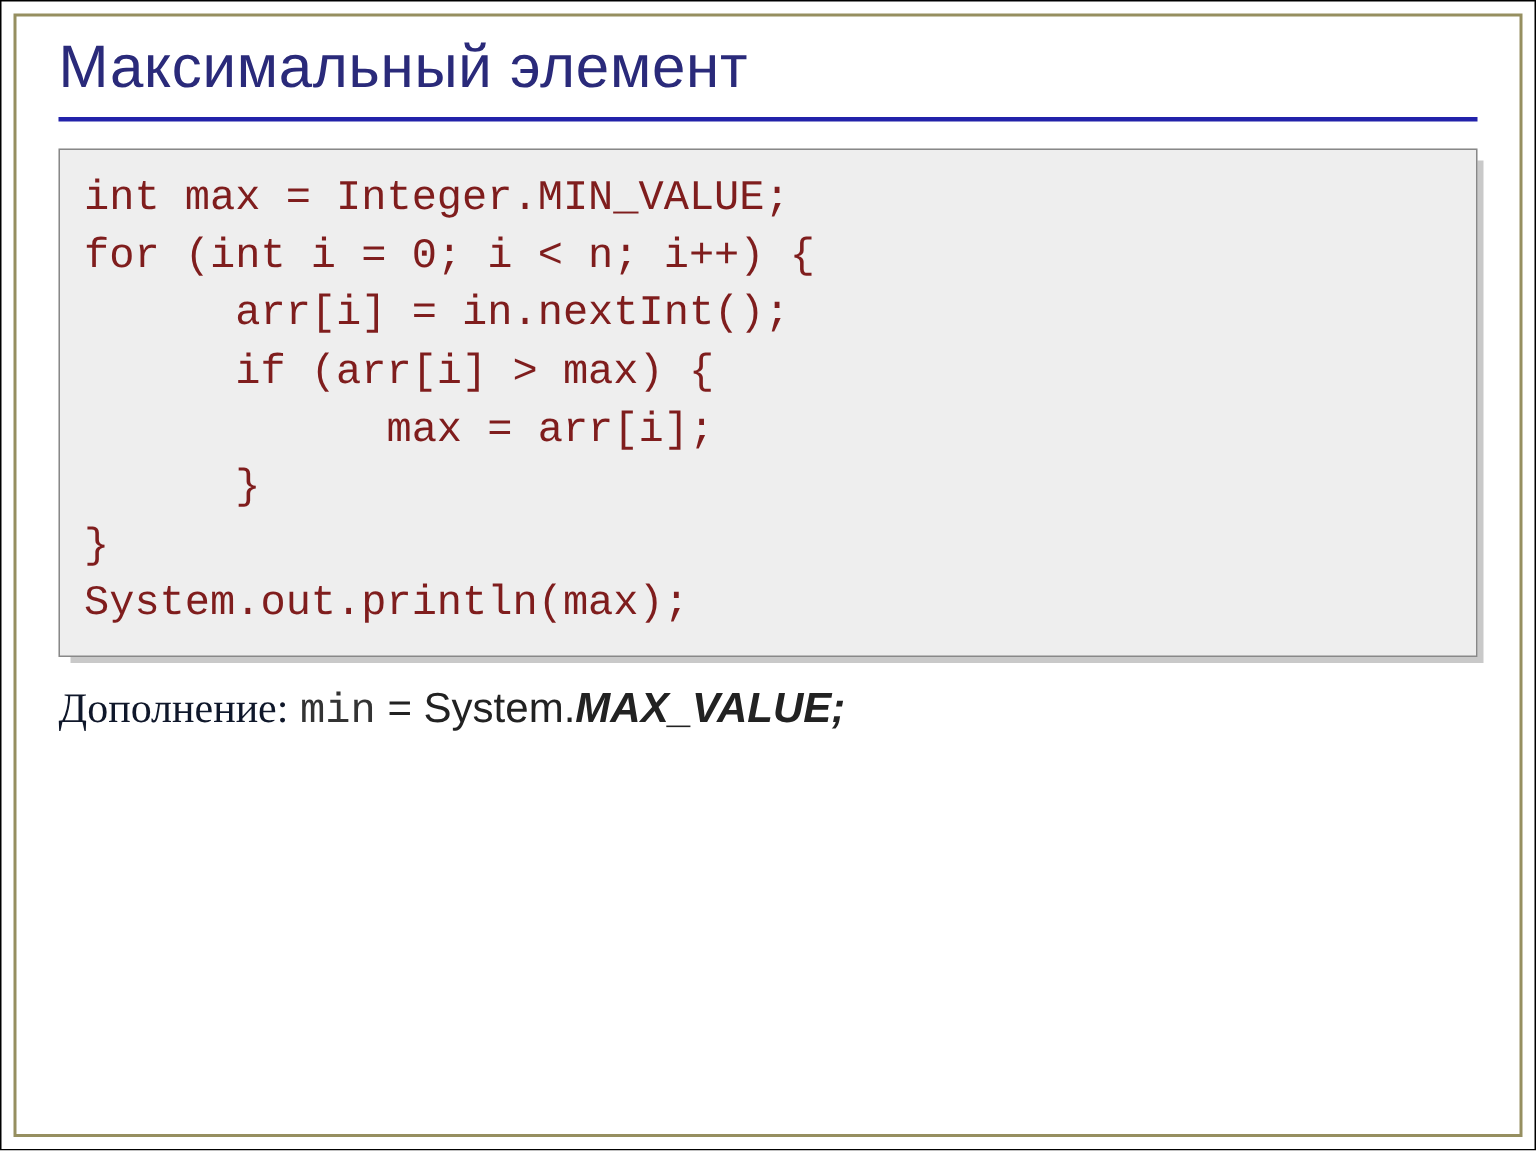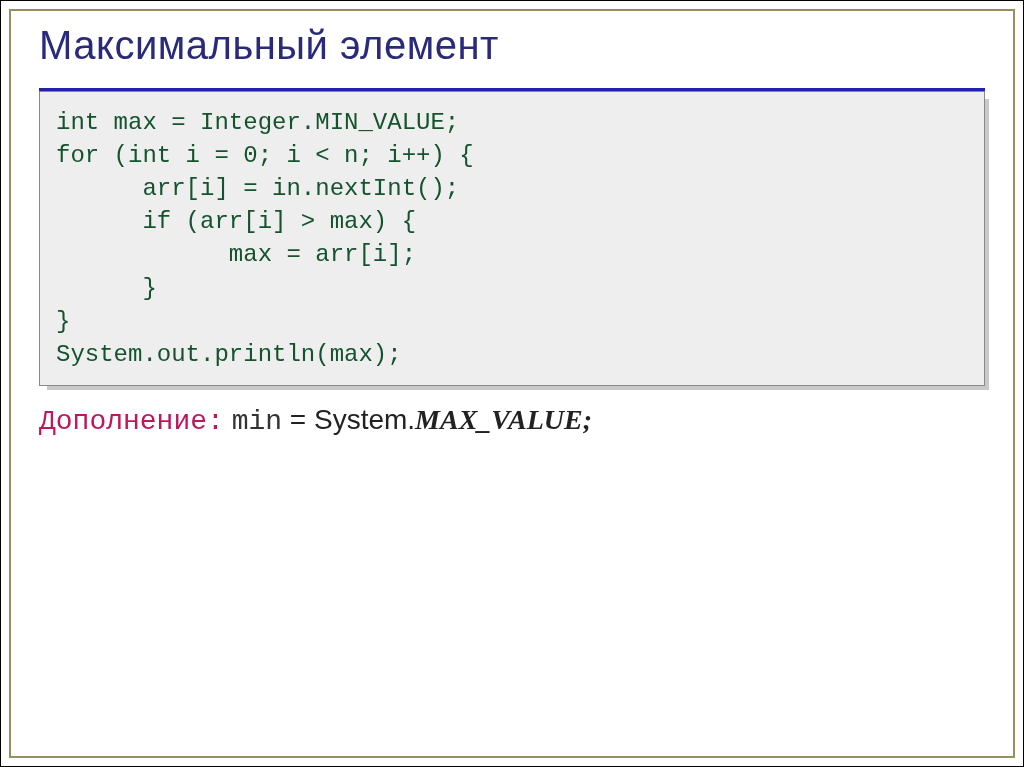--- a/index.html
+++ b/index.html
@@ -22,22 +22,23 @@
     width: 100%;
     height: 100%;
     border: 2px solid #968f60;
     background: #ffffff;
     padding: 12px 28px;
   }
   .title {
     font-size: 40px;
     color: #2a2a7a;
     font-weight: normal;
-    padding-bottom: 20px;
+    padding-bottom: 10px;
     border-bottom: 3px solid #2222aa;
+    margin-bottom: 18px;
     letter-spacing: 0.5px;
   }
   .codeblock-wrap {
     position: relative;
     margin-bottom: 18px;
   }
   .shadow {
     position: absolute;
     top: 8px; left: 8px; right: -4px; bottom: -4px;
     background: #c9c9c9;
@@ -45,44 +46,44 @@
   }
   .codeblock {
     position: relative;
     z-index: 1;
     background: #eeeeee;
     border: 1px solid #888;
     padding: 14px 16px 14px 16px;
   }
   .code {
     font-family: "Courier New", Courier, monospace;
-    font-size: 24px;
+    font-size: 28px;
     line-height: 1.38;
-    color: #14532d;
+    color: #7f1d1d;
     white-space: pre;
   }
   .note {
     font-size: 28px;
     color: #333;
   }
   .note-label {
-    color: #be185d;
-    font-family: Liberation Mono, monospace;
+    color: #0f172a;
+    font-family: Liberation Serif, serif;
   }
   .note-code {
     font-family: "Courier New", Courier, monospace;
     color: #333;
     margin-top: 24px;
   }
   .note-serif {
     font-family: Arial, Helvetica, sans-serif;
     color: #222;
   }
   .note-bolditalic {
-    font-family: Liberation Serif, serif;
+    font-family: Liberation Sans, sans-serif;
     font-weight: bold;
     font-style: italic;
     color: #222;
   }
 </style>
 </head>
 <body>
 
 <div class="slide">
   <div class="inner">

